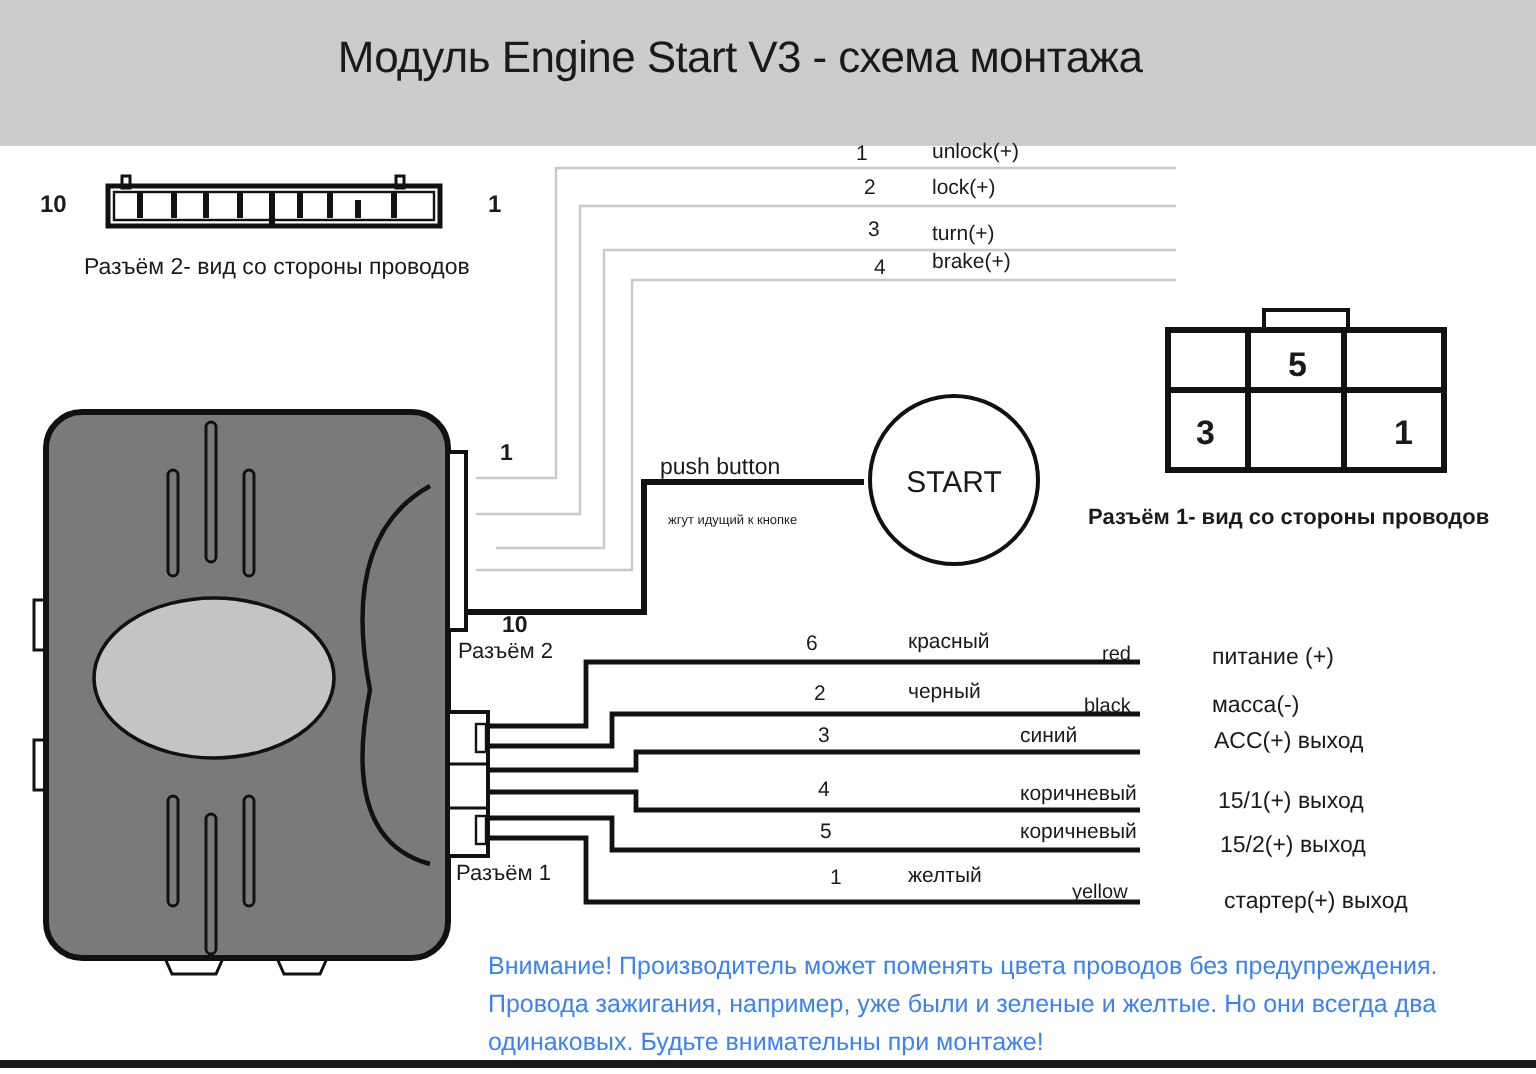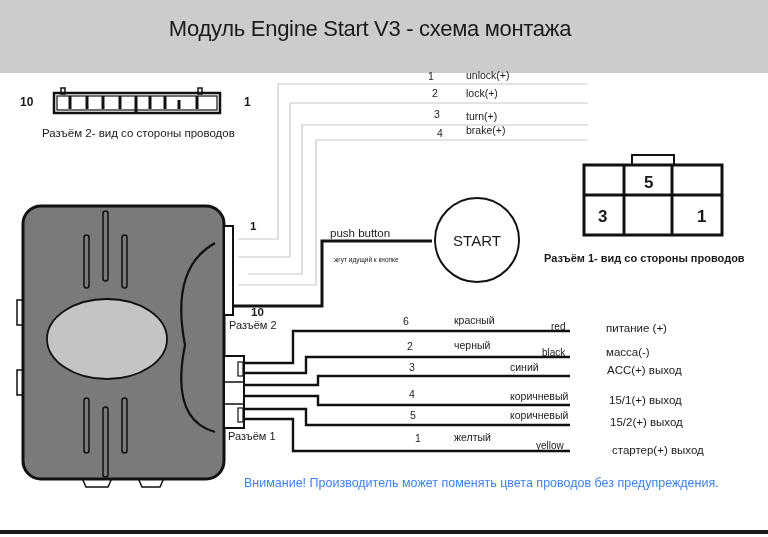--- a/index.html
+++ b/index.html
@@ -140,14 +140,16 @@
 
     <text x="415" y="442" class="t" font-size="10.5">1</text>
     <text x="454" y="441" class="t" font-size="10.5">желтый</text>
     <text x="536" y="449" class="t" font-size="10" fill="#333">yellow</text>
     <text x="612" y="454" class="t" font-size="11.5">стартер(+) выход</text>
   </g>
 </svg>
 
 <div class="warn">
   <div>Внимание! Производитель может поменять цвета проводов без предупреждения.</div>
+  <div>Провода зажигания, например, уже были и зеленые и желтые. Но они всегда два</div>
+  <div>одинаковых. Будьте внимательны при монтаже!</div>
 </div>
 <div class="bottom-rule"></div>
 
 </body></html>

